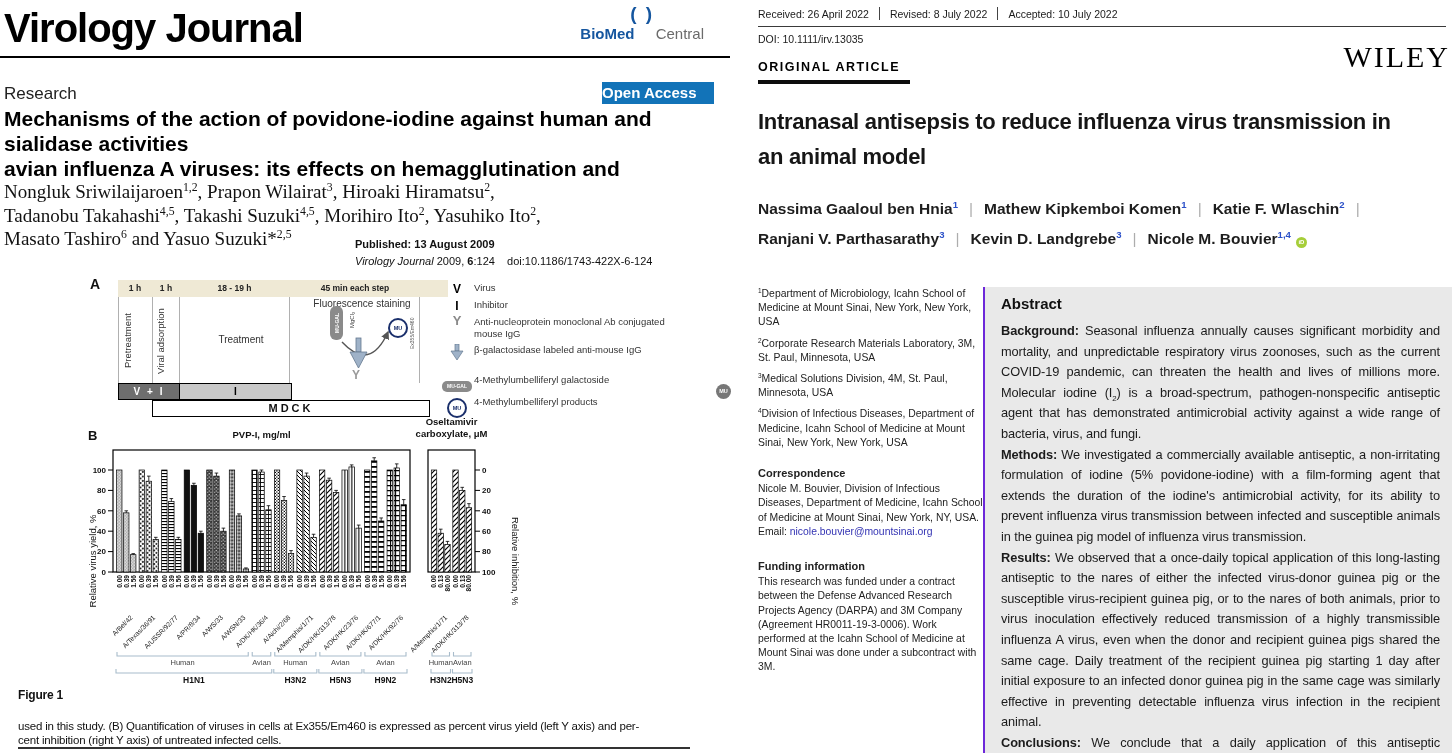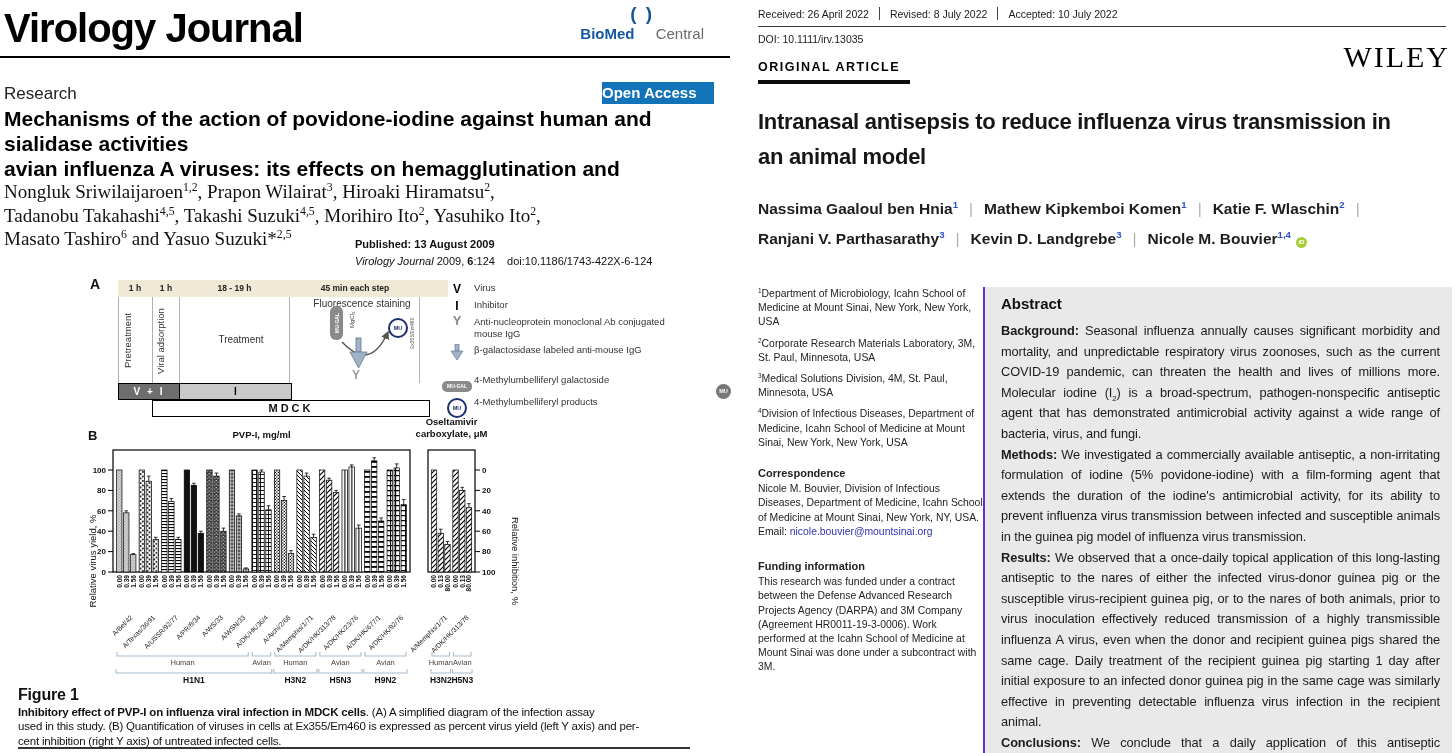--- a/index.html
+++ b/index.html
@@ -58,21 +58,21 @@
   .lg-tx{font-size:9.5px;line-height:11.5px;color:#333;width:230px;}
   .lg-vi{font-size:12px;font-weight:bold;color:#000;}
   .lg-y{font-size:13px;font-weight:bold;color:#8a8a8a;line-height:10px;}
   .lg-caps{display:inline-block;width:30px;height:11px;background:#8a8a8a;border-radius:5px;
            color:#fff;font-size:5px;font-weight:bold;text-align:center;line-height:11px;}
   .stray-mu{left:716px;top:384px;width:15px;height:15px;border-radius:50%;background:#777;
             color:#fff;font-size:5.5px;font-weight:bold;text-align:center;line-height:15px;}
   #chartB{position:absolute;left:0;top:410px;width:730px;height:278px;}
   .caption{left:18px;top:688px;width:682px;font-size:11.5px;line-height:14.6px;
            letter-spacing:-.2px;color:#111;}
-  .cap-label{font-weight:bold;font-size:16px;margin-bottom:2px;}
+  .cap-label{font-weight:bold;font-size:12px;margin-bottom:16px;}
   .bot-rule{left:18px;top:747px;width:672px;height:1.5px;background:#333;}
   
   .rp{left:750px;top:0;width:706px;height:753px;}
   .rcv-row{left:8px;top:7px;display:flex;align-items:center;font-size:10.5px;color:#1a1a1a;}
   .rcv-sep{width:1px;height:13px;background:#444;margin:0 10px;}
   .rcv-rule{left:8px;top:26px;width:688px;height:1px;background:#3a3a3a;}
   .doi{left:8px;top:33px;font-size:10.5px;color:#1a1a1a;}
   .oart{left:8px;top:60px;font-size:12.5px;font-weight:bold;letter-spacing:1.5px;color:#000;}
   .oart-bar{left:8px;top:80px;width:152px;height:4px;background:#0d0d0d;}
   .wiley{right:6px;top:40px;font-family:"Liberation Serif",serif;font-size:30px;
@@ -472,21 +472,20 @@
         <path d="M453.5 242 L453.5 246 L471 246 L471 242" stroke="#a8bccb" stroke-width="1.1" fill="none"></path>
         <text x="462.25" y="255" font-size="7.5" font-family="Liberation Sans, sans-serif" fill="#444" text-anchor="middle">Avian</text>
         <path d="M431 259 L431 263 L450.5 263 L450.5 259" stroke="#a8bccb" stroke-width="1.1" fill="none"></path>
         <text x="440.75" y="273" font-size="8.5" font-family="Liberation Sans, sans-serif" fill="#111" text-anchor="middle" font-weight="bold">H3N2</text>
         <path d="M452.5 259 L452.5 263 L472 263 L472 259" stroke="#a8bccb" stroke-width="1.1" fill="none"></path>
         <text x="462.25" y="273" font-size="8.5" font-family="Liberation Sans, sans-serif" fill="#111" text-anchor="middle" font-weight="bold">H5N3</text>
       </svg>
 
     <div class="abs caption">
       <div class="cap-label">Figure 1</div>
-      <div><span class="b">Inhibitory effect of PVP-I on influenza viral infection in MDCK cells</span><span>. (A) A simplified diagram of the infection assay</span></div>
       <div><span>used in this study. (B) Quantification of viruses in cells at Ex355/Em460 is expressed as percent virus yield (left Y axis) and per-</span></div>
       <div><span>cent inhibition (right Y axis) of untreated infected cells.</span></div>
     </div>
     <div class="abs bot-rule"></div>
   </div>
 
   <div class="abs rp">
     <div class="abs rcv-row">
       <span>Received: 26 April 2022</span>
       <span class="rcv-sep"></span>

